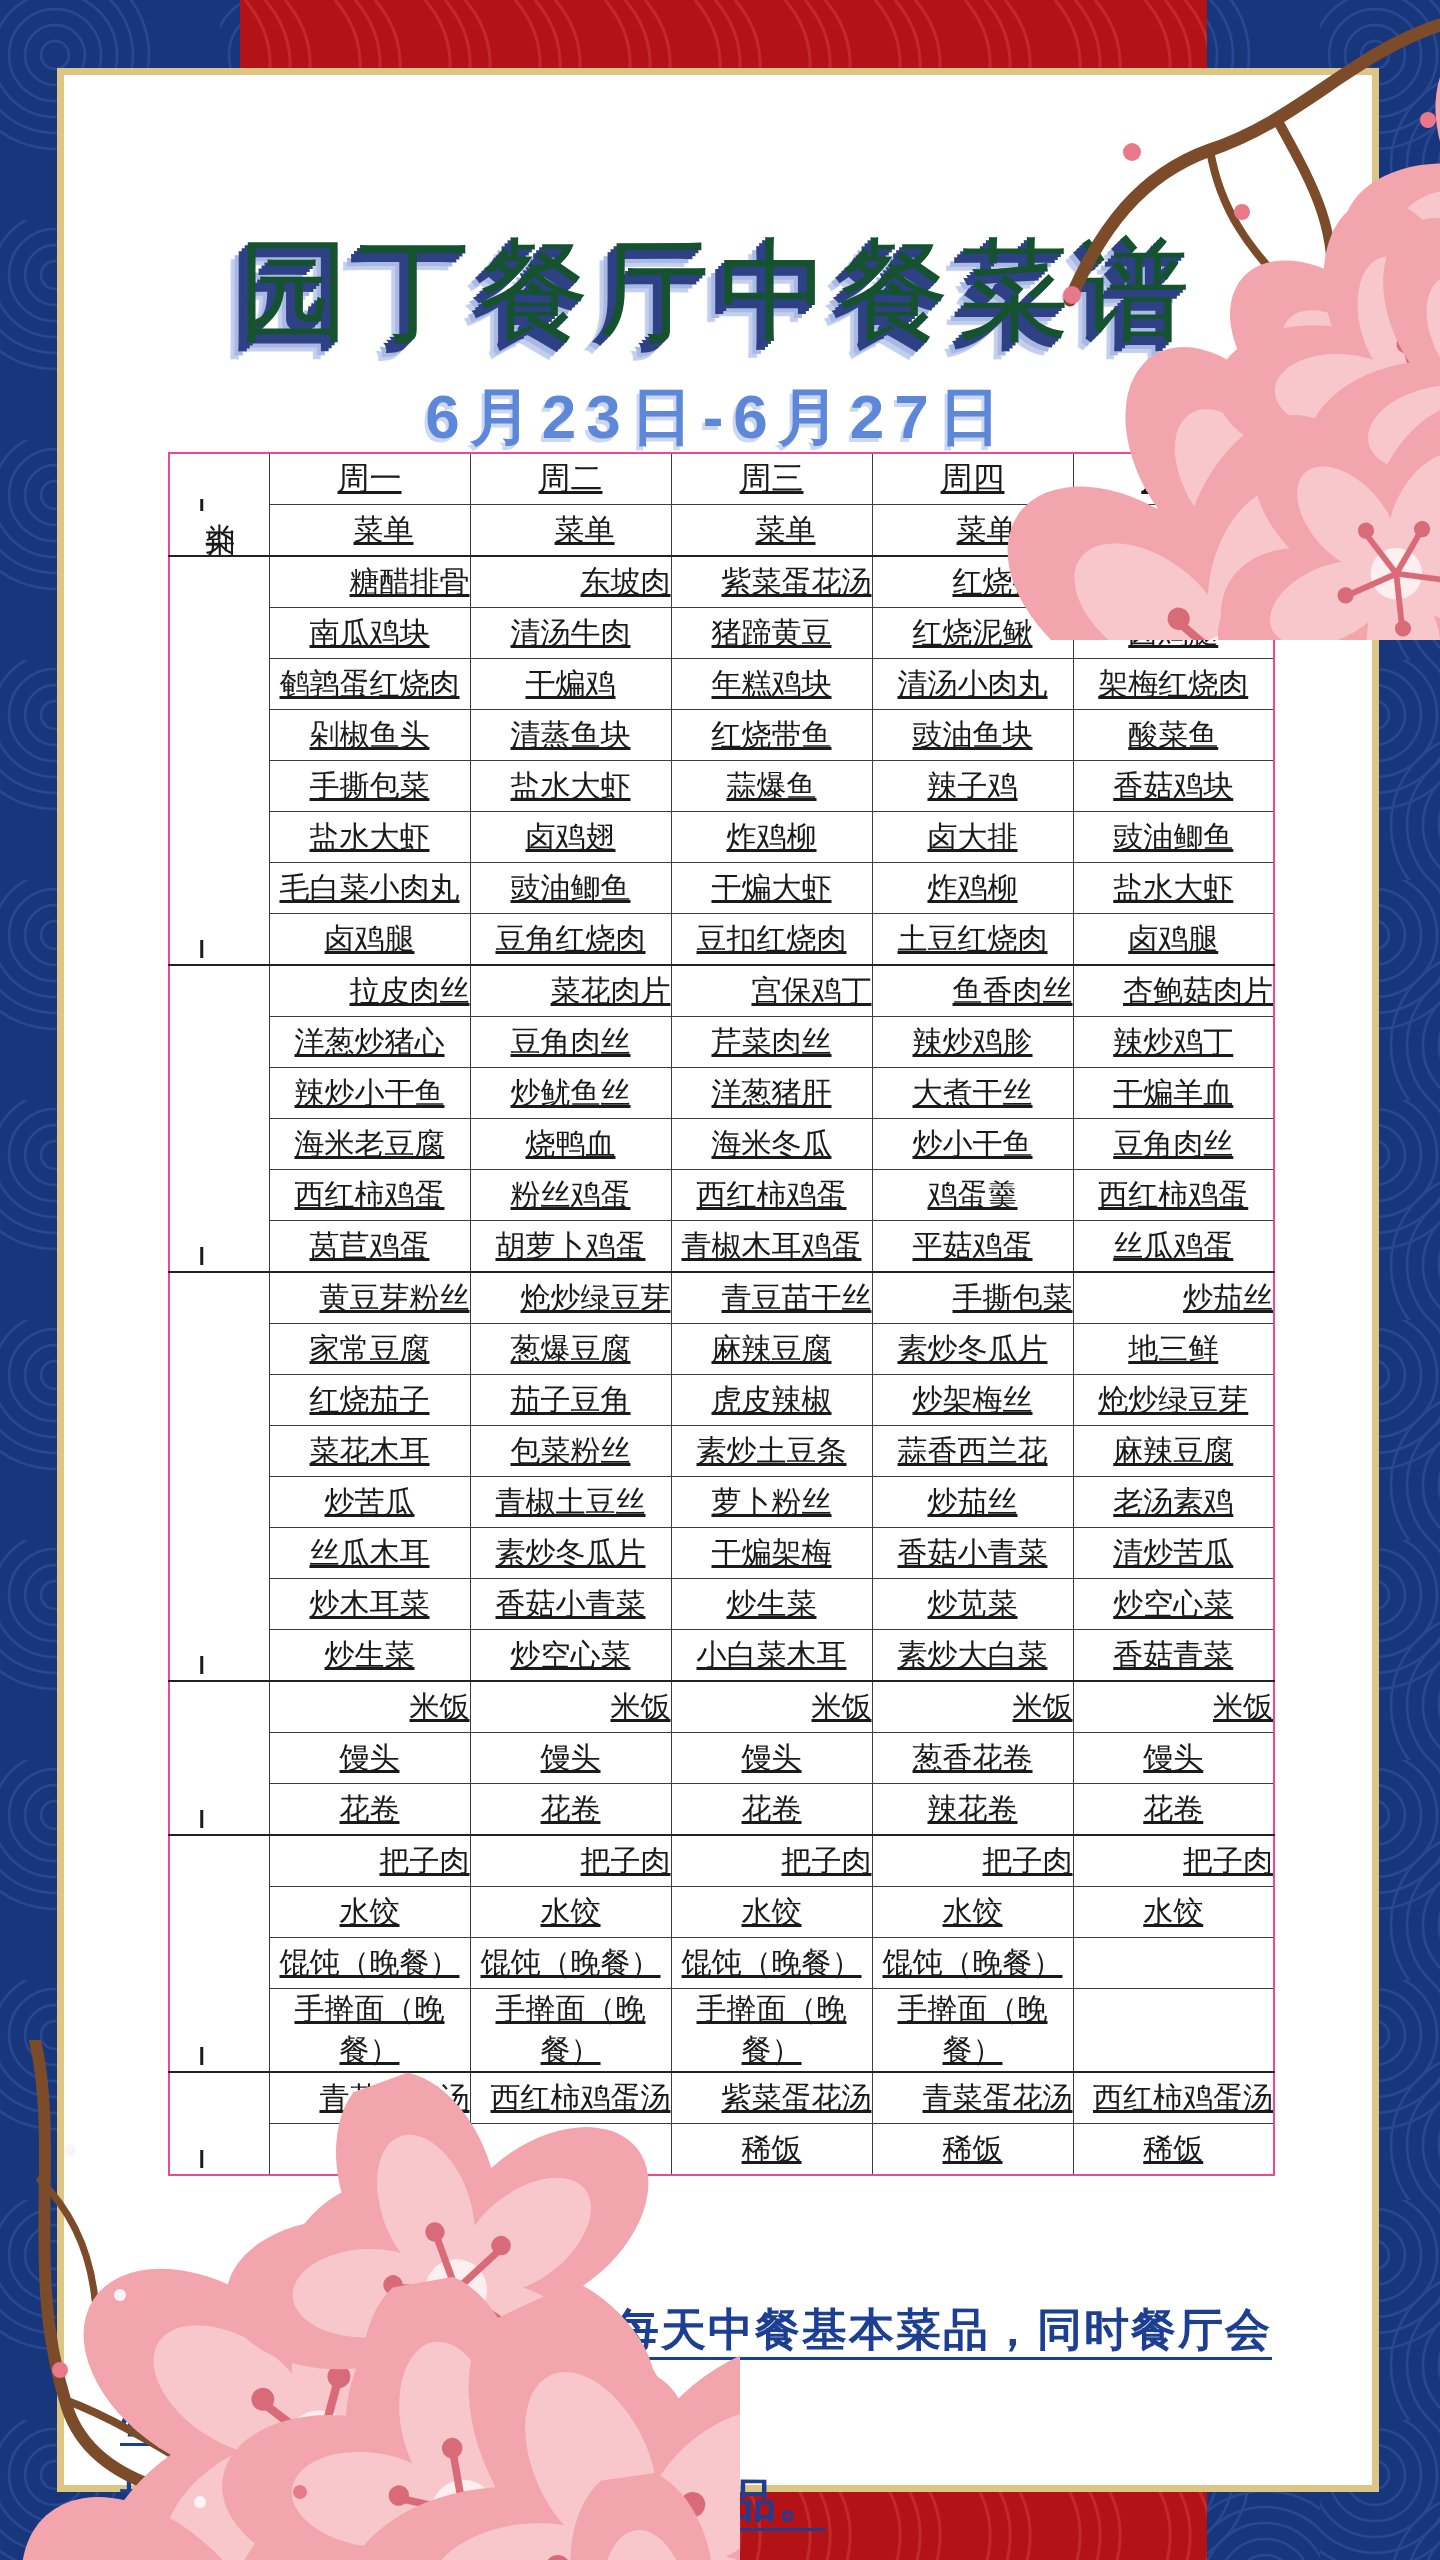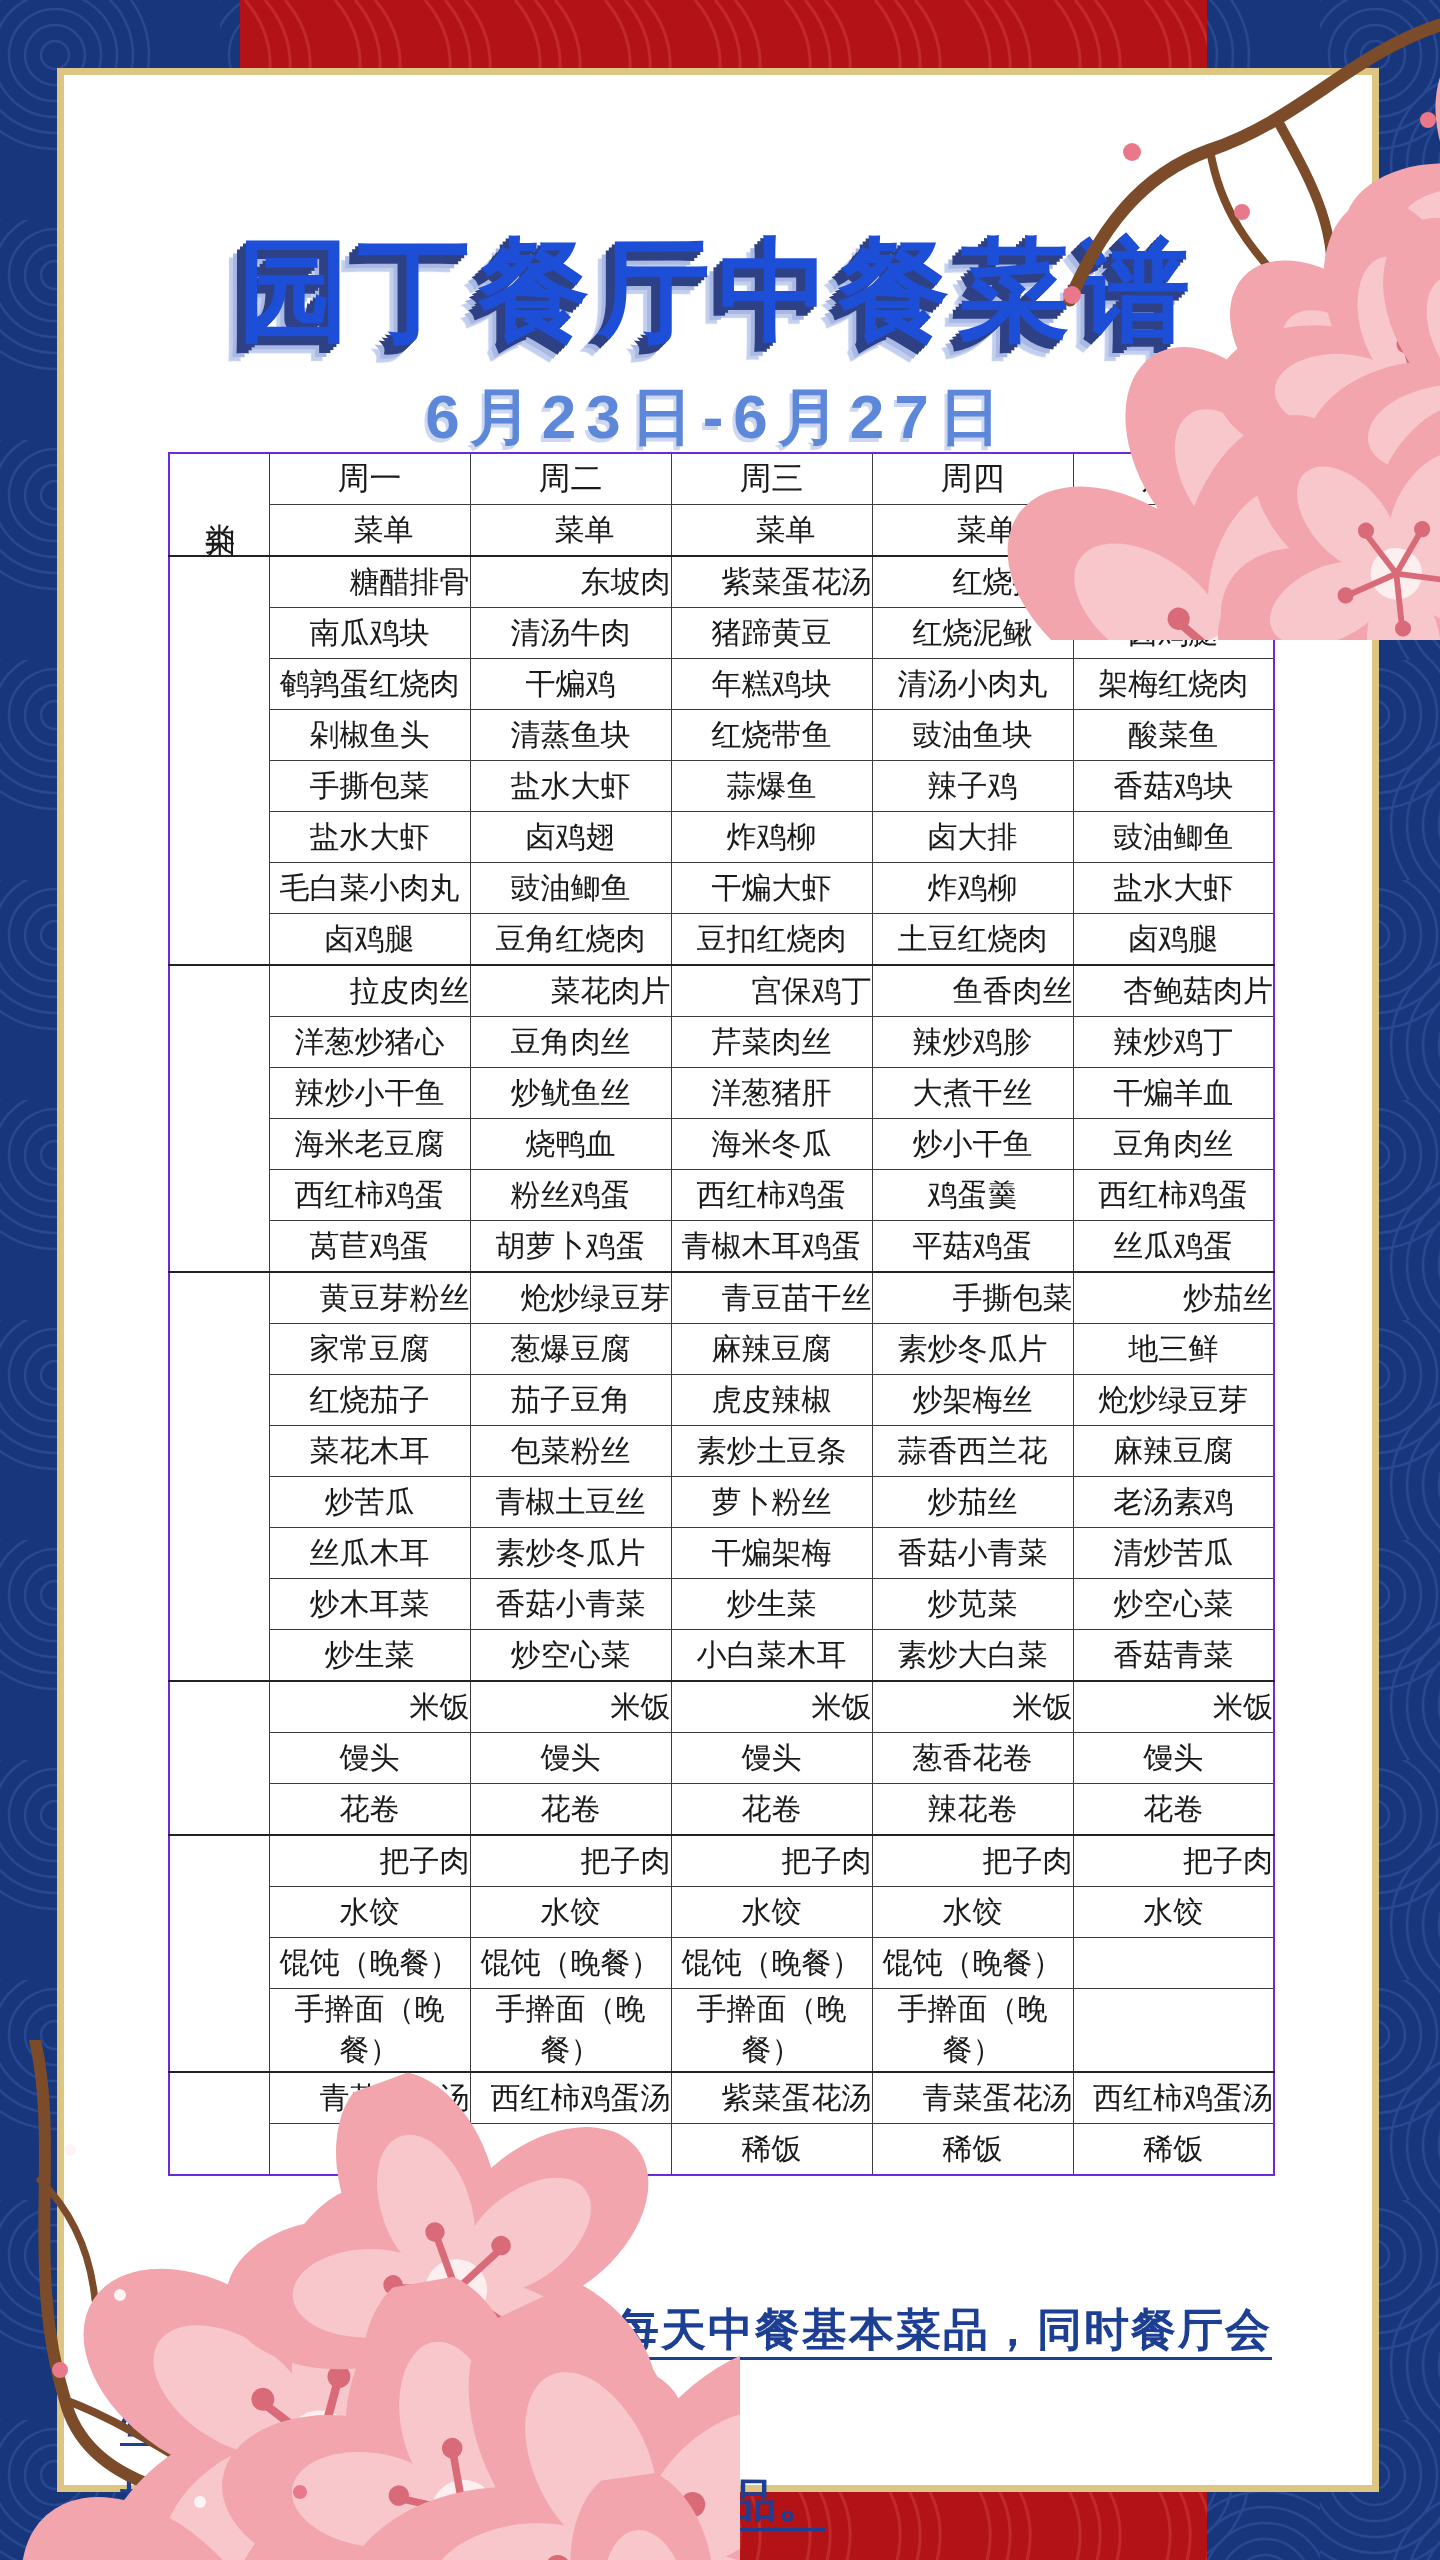--- a/index.html
+++ b/index.html
@@ -5,29 +5,29 @@
   html,body{margin:0;padding:0;}
   body{width:1440px;height:2560px;position:relative;overflow:hidden;background:#17367c;
        font-family:"Liberation Sans", sans-serif;}
   .stage{position:absolute;inset:0;width:1440px;height:2560px;}
   .bg-svg{position:absolute;left:0;top:0;z-index:0;}
   .red-band{position:absolute;left:240px;top:0;width:967px;height:2560px;background:#b31217;z-index:1;}
   .red-band svg{position:absolute;inset:0;}
   .card{position:absolute;left:57px;top:68px;width:1308px;height:2410px;background:#ffffff;
         border:7px solid #ddc684;z-index:2;}
   .title{position:absolute;left:0;top:66px;width:100%;text-align:center;
-         font-size:112px;font-weight:700;letter-spacing:8px;color:#1d4ed8;white-space:nowrap;
+         font-size:112px;font-weight:400;letter-spacing:8px;color:#14532d;white-space:nowrap;
          text-shadow:-3px 3px 0 #2f4185,-6px 6px 0 #2f4185,-9px 9px 0 #2f4185,
                      -13px 13px 0 #a9b9e4,-17px 17px 1px #c3cfee;}
   .subtitle{position:absolute;left:0;top:300px;width:100%;text-align:center;
             font-size:62px;font-weight:900;letter-spacing:10px;color:#5d87d9;white-space:nowrap;
             text-shadow:-3px 4px 0 #cdd8f0;}
   table.menu{position:absolute;left:104px;top:377px;width:1107px;border-collapse:collapse;
-             table-layout:fixed;border:2px solid #6d28d9;
-             font-family:"Liberation Serif","DejaVu Serif",serif;color:#1a1a1a;}
+             table-layout:fixed;border:2px solid #ec4899;
+             font-family:"Liberation Serif","DejaVu Serif",serif;color:#1a1a1a;text-decoration:underline;}
   table.menu col.c0{width:100px;}
   table.menu col.cd{width:201px;}
   table.menu th,table.menu td{border:1px solid #3c3c3c;height:50px;text-align:center;
              vertical-align:middle;font-weight:normal;font-size:30px;padding:0;overflow:hidden;}
   table.menu th.day{font-size:32px;}
   table.menu .corner,table.menu .cat{writing-mode:vertical-lr;text-orientation:upright;
              letter-spacing:6px;font-size:31px;padding:6px 0;}
   tr.menu-row td{border-bottom:2.5px solid #222;padding-left:28px;}
   tr.sec-start td,tr.sec-start th{border-top:2.5px solid #222;text-align:right;}
   .note{position:absolute;left:56px;top:2168px;width:1190px;

